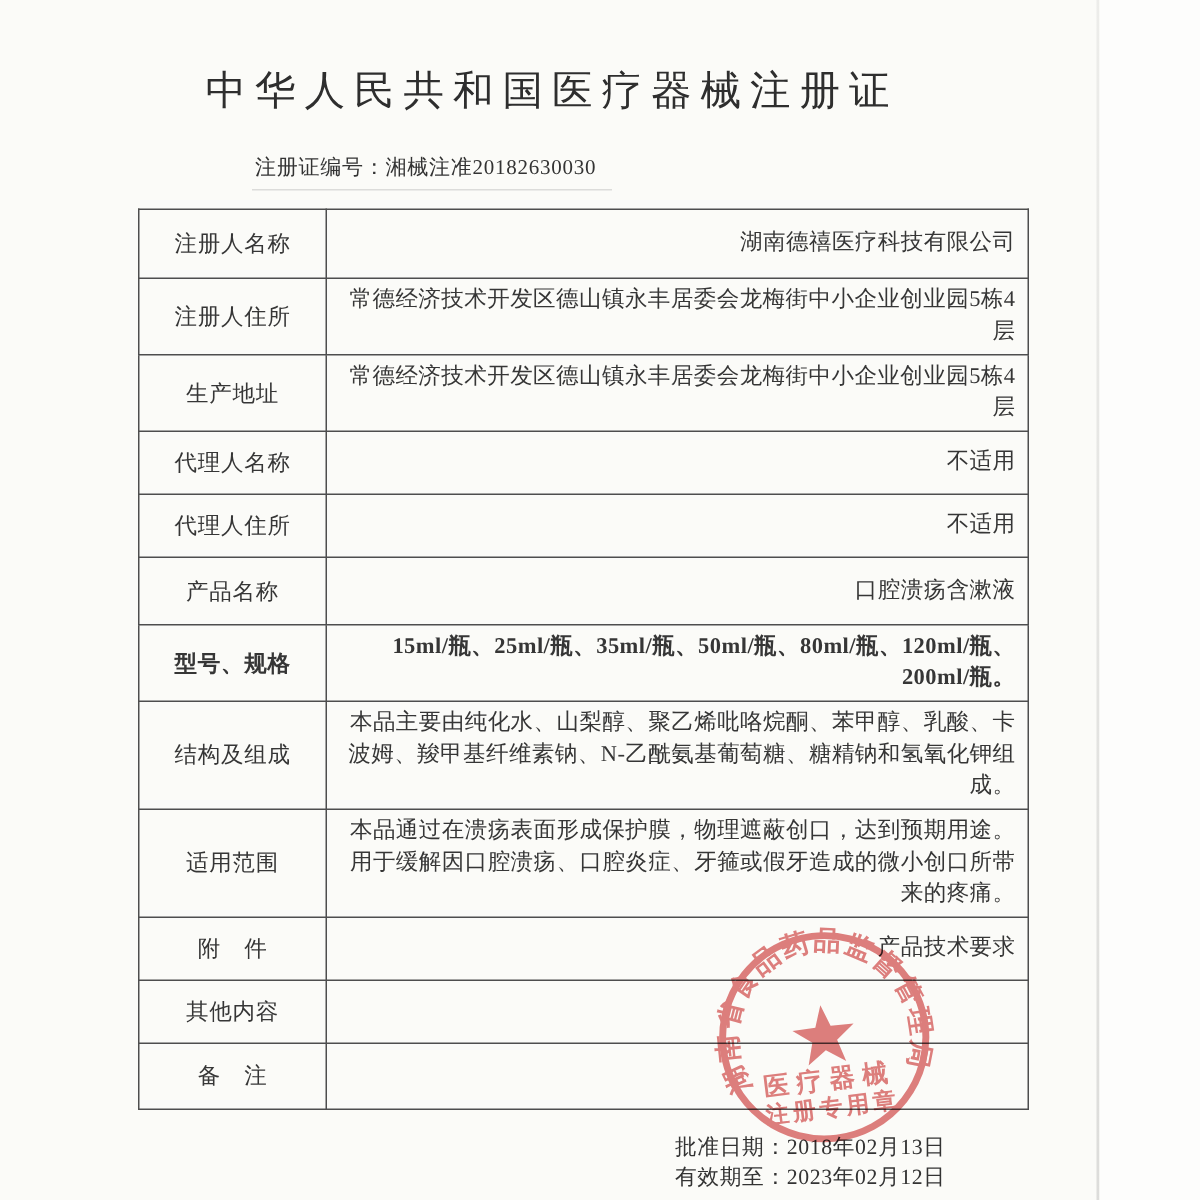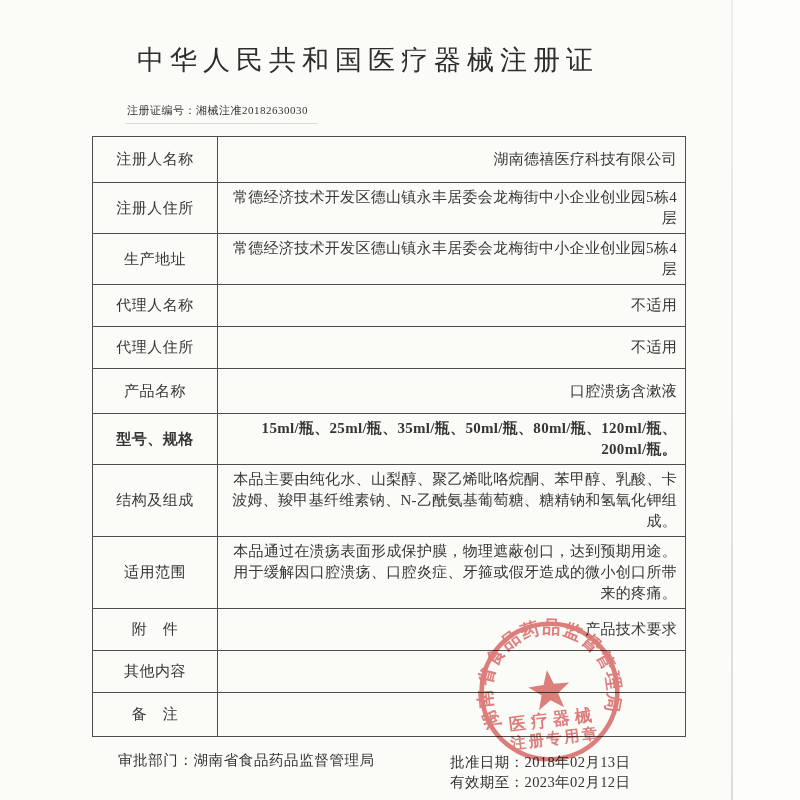--- a/index.html
+++ b/index.html
@@ -24,22 +24,22 @@
   .page-title {
     margin-top: 42px;
     text-align: center;
     font-size: 27px;
     letter-spacing: 6px;
     color: #2e2e2e;
     white-space: nowrap;
   }
   .regno {
     margin-top: 25px;
-    margin-left: 33px;
-    font-size: 11px;
+    margin-left: 76px;
+    font-size: 14px;
     letter-spacing: 0.5px;
     width: fit-content;
     padding: 0 10px 5px 2px;
     border-bottom: 1px solid rgba(140,140,140,0.28);
     color: #333;
   }
   table.cert-table {
     margin-top: 12px;
     border-collapse: collapse;
     width: 594px;
@@ -174,23 +174,20 @@
         <td class="cell-value"></td>
       </tr>
       <tr style="height:44px;">
         <td class="cell-label">备　注</td>
         <td class="cell-value"></td>
       </tr>
     </tbody>
   </table>
 
   <div class="footer">
-    <div class="dept">
-      <span>审批部门：</span><span>湖南省食品药品监督管理局</span>
-    </div>
     <div class="dates">
       <div>
         <span>批准日期：</span><span>2018年02月13日</span>
       </div>
       <div>
         <span>有效期至：</span><span>2023年02月12日</span>
       </div>
     </div>
   </div>
 

